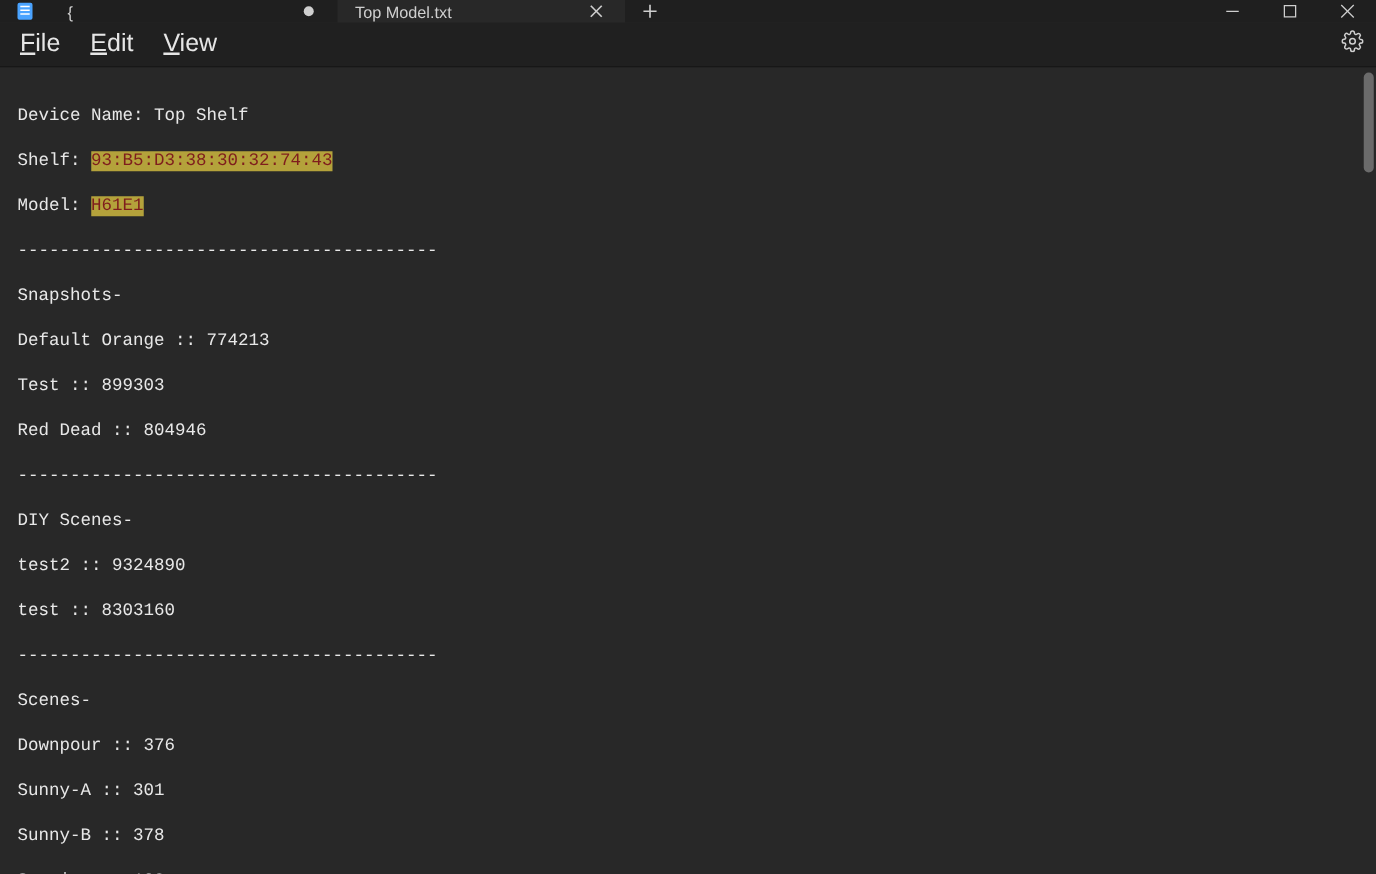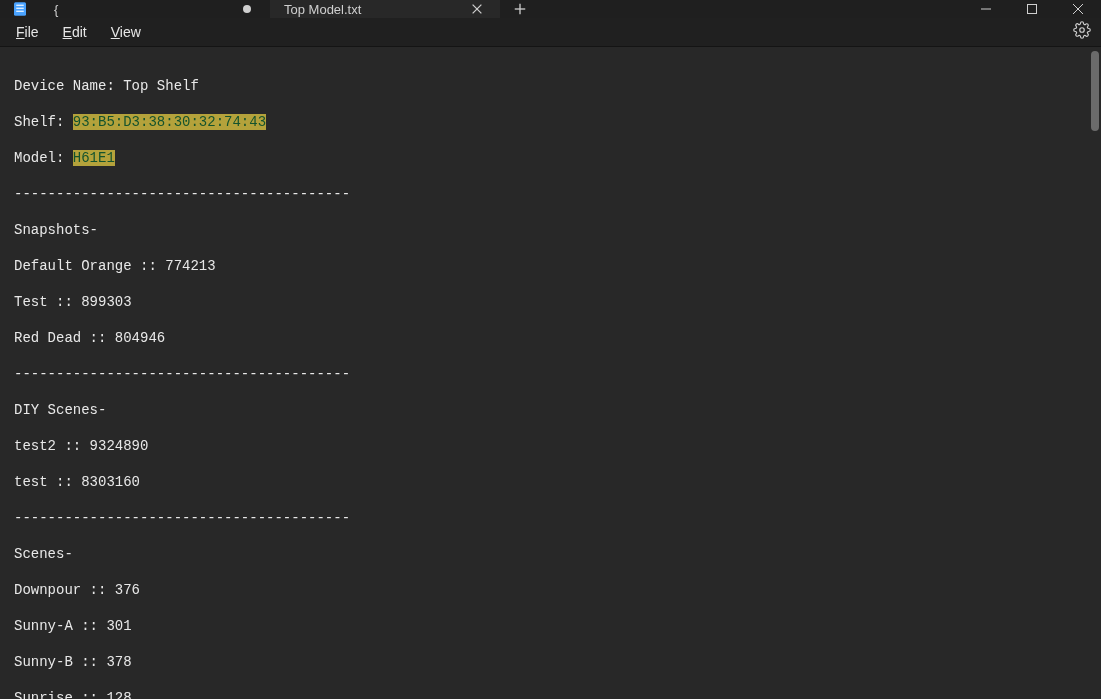--- a/index.html
+++ b/index.html
@@ -15,29 +15,29 @@
   .tab .tab-close, .tab .tab-dirty { margin-left:auto; width:18px; height:18px; display:flex; align-items:center; justify-content:center; color:#cfcfcf; }
   .tab .tab-dirty::before { content:""; width:8px; height:8px; border-radius:50%; background:#cfcfcf; display:block; }
   .tab .tab-close svg { width:14px; height:14px; }
   .newtab { display:flex; align-items:center; justify-content:center; width:40px; color:#cfcfcf; }
   .newtab svg { width:14px; height:14px; }
   .window-controls { margin-left:auto; display:flex; }
   .window-controls .wc { width:46px; display:flex; align-items:center; justify-content:center; color:#cfcfcf; }
   .window-controls .wc svg { width:12px; height:12px; }
   
   .menubar { display:flex; align-items:center; height:36px; background:#202020; padding-left:4px; border-bottom:1px solid #141414; }
-  .menubar .menuitem { padding:6px 12px; font-size:14px; color:#e6e6e6; border-radius:4px; }
+  .menubar .menuitem { padding:6px 12px; font-size:20px; color:#e6e6e6; border-radius:4px; }
   .menubar .menuitem .accel { text-decoration: underline; }
   .menubar .right { margin-left:auto; display:flex; align-items:center; padding-right:10px; }
   .menubar .right .gear svg { width:18px; height:18px; color:#cfcfcf; }
   
   .editor-wrap { flex:1; display:flex; background:#282828; position:relative; }
   .editor { flex:1; overflow:auto; padding:12px 0 12px 14px; font-family: Consolas, "Courier New", monospace; font-size:14px; line-height:18px; color:#e8e8e8; white-space:pre; }
   .editor .row { height:18px; }
-  .editor .hl { background:#b4a23b; color:#14532d; }
+  .editor .hl { background:#b4a23b; color:#7f1d1d; }
   .vscrollbar { position:absolute; top:4px; right:2px; width:8px; height:80px; background:#6b6b6b; border-radius:4px; }
 </style>
 </head>
 <body>
 
 <div class="window">
 
   <div class="titlebar">
     <div class="appicon">
       <svg viewBox="0 0 24 24" fill="none" stroke="currentColor" stroke-width="2">

